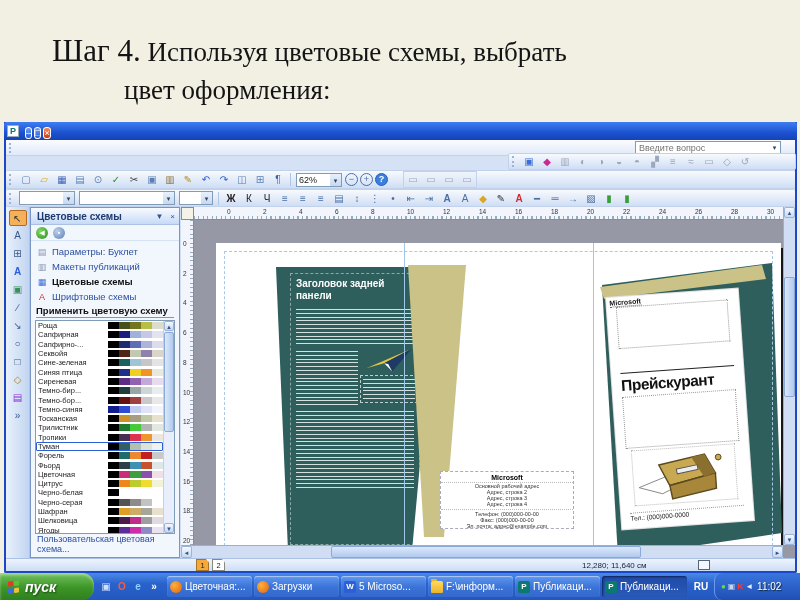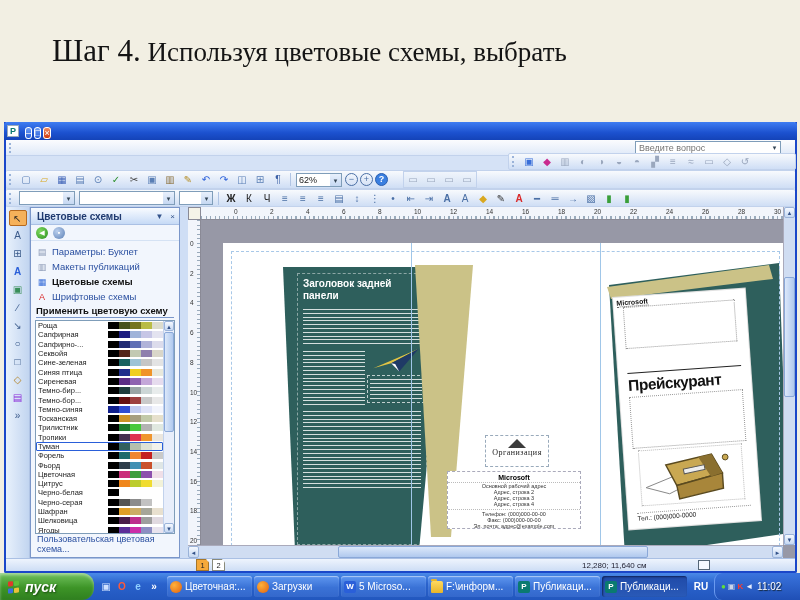--- a/index.html
+++ b/index.html
@@ -104,21 +104,21 @@
     border-left:1px solid #c2d2ec;}
   #tp-scroll .sar{position:absolute;left:0;width:10px;height:10px;font-size:6px;line-height:10px;
     text-align:center;color:#34538a;background:linear-gradient(#f5f9ff,#c6d8f2);
     border:1px solid #9ab3d9;border-radius:2px;}
   #tp-scroll .up{top:0;} #tp-scroll .dn{bottom:0;}
   #tp-scroll .thumb{position:absolute;left:0;top:11px;width:10px;height:100px;
     background:linear-gradient(90deg,#dce8fa,#b0c9ee);border:1px solid #8aa8d8;border-radius:2px;}
   #tp-footer{position:absolute;left:6px;bottom:3px;font-size:9px;color:#2a4fa0;}
 
   
-  #canvas{position:absolute;left:175px;top:0;right:0;bottom:0;background:#9798a6;margin-left:7px;}
+  #canvas{position:absolute;left:175px;top:0;right:0;bottom:0;background:#9798a6;}
   #corner{position:absolute;left:0;top:0;width:13px;height:13px;background:#f5f3e8;
     border:1px solid #8a8a96;}
   #hruler{position:absolute;left:13px;top:0;right:12px;height:13px;background:#f2f5fb;
     border-bottom:1px solid #8a8a96;
     background-image:repeating-linear-gradient(90deg,#9ab 0 1px,transparent 1px 4.5px);
     background-size:100% 4px;background-position:0 9px;background-repeat:no-repeat;}
   .hnum{position:absolute;top:1px;font-size:6.5px;color:#333;}
   #vruler{position:absolute;left:0;top:13px;width:13px;bottom:13px;background:#f2f5fb;
     border-right:1px solid #8a8a96;
     background-image:repeating-linear-gradient(0deg,#9ab 0 1px,transparent 1px 4.5px);
@@ -245,20 +245,21 @@
     border-left:1px solid #6a9af0;border-radius:8px 0 0 8px;display:flex;align-items:center;
     padding-left:6px;}
   .tray-ic{font-size:8px;font-weight:700;margin-right:2px;line-height:10px;}
   #clock{color:#fff;font-size:10px;margin-left:2px;text-shadow:1px 1px 1px #123;}
 </style>
 </head>
 <body>
 
 <div id="slide-title">
   <span class="t-bold">Шаг 4.</span><span class="t-rest"> Используя цветовые схемы, выбрать</span>
+  <span class="t-line2">цвет оформления:</span>
 </div>
 
 <div id="win">
   <div id="titlebar">
     <span class="pub-ico">P</span>
     <span id="win-controls"><span class="win-btn">–</span><span class="win-btn">□</span><span class="win-btn close">×</span></span>
   </div>
 
   <div id="menubar">
     <span id="askbox">
@@ -702,24 +703,20 @@
               </svg>
             </div>
             <div id="pl-caption">
                 <div class="stripes" style="height:100%"></div>
               </div>
             <div id="pl-body3" class="stripes"></div>
           </div>
 
           <div id="khaki-mid"></div>
 
-          <div id="logo-box">
-            <div class="pyramid"></div>
-            <div class="org">Организация</div>
-          </div>
 
           <div id="addr-box">
             <div class="company">Microsoft</div>
             <div id="addr">
                 <div class="addr-line">Основной рабочий адрес</div>
                 <div class="addr-line">Адрес, строка 2</div>
                 <div class="addr-line">Адрес, строка 3</div>
                 <div class="addr-line">Адрес, строка 4</div>
               </div>
             <div id="phones">

